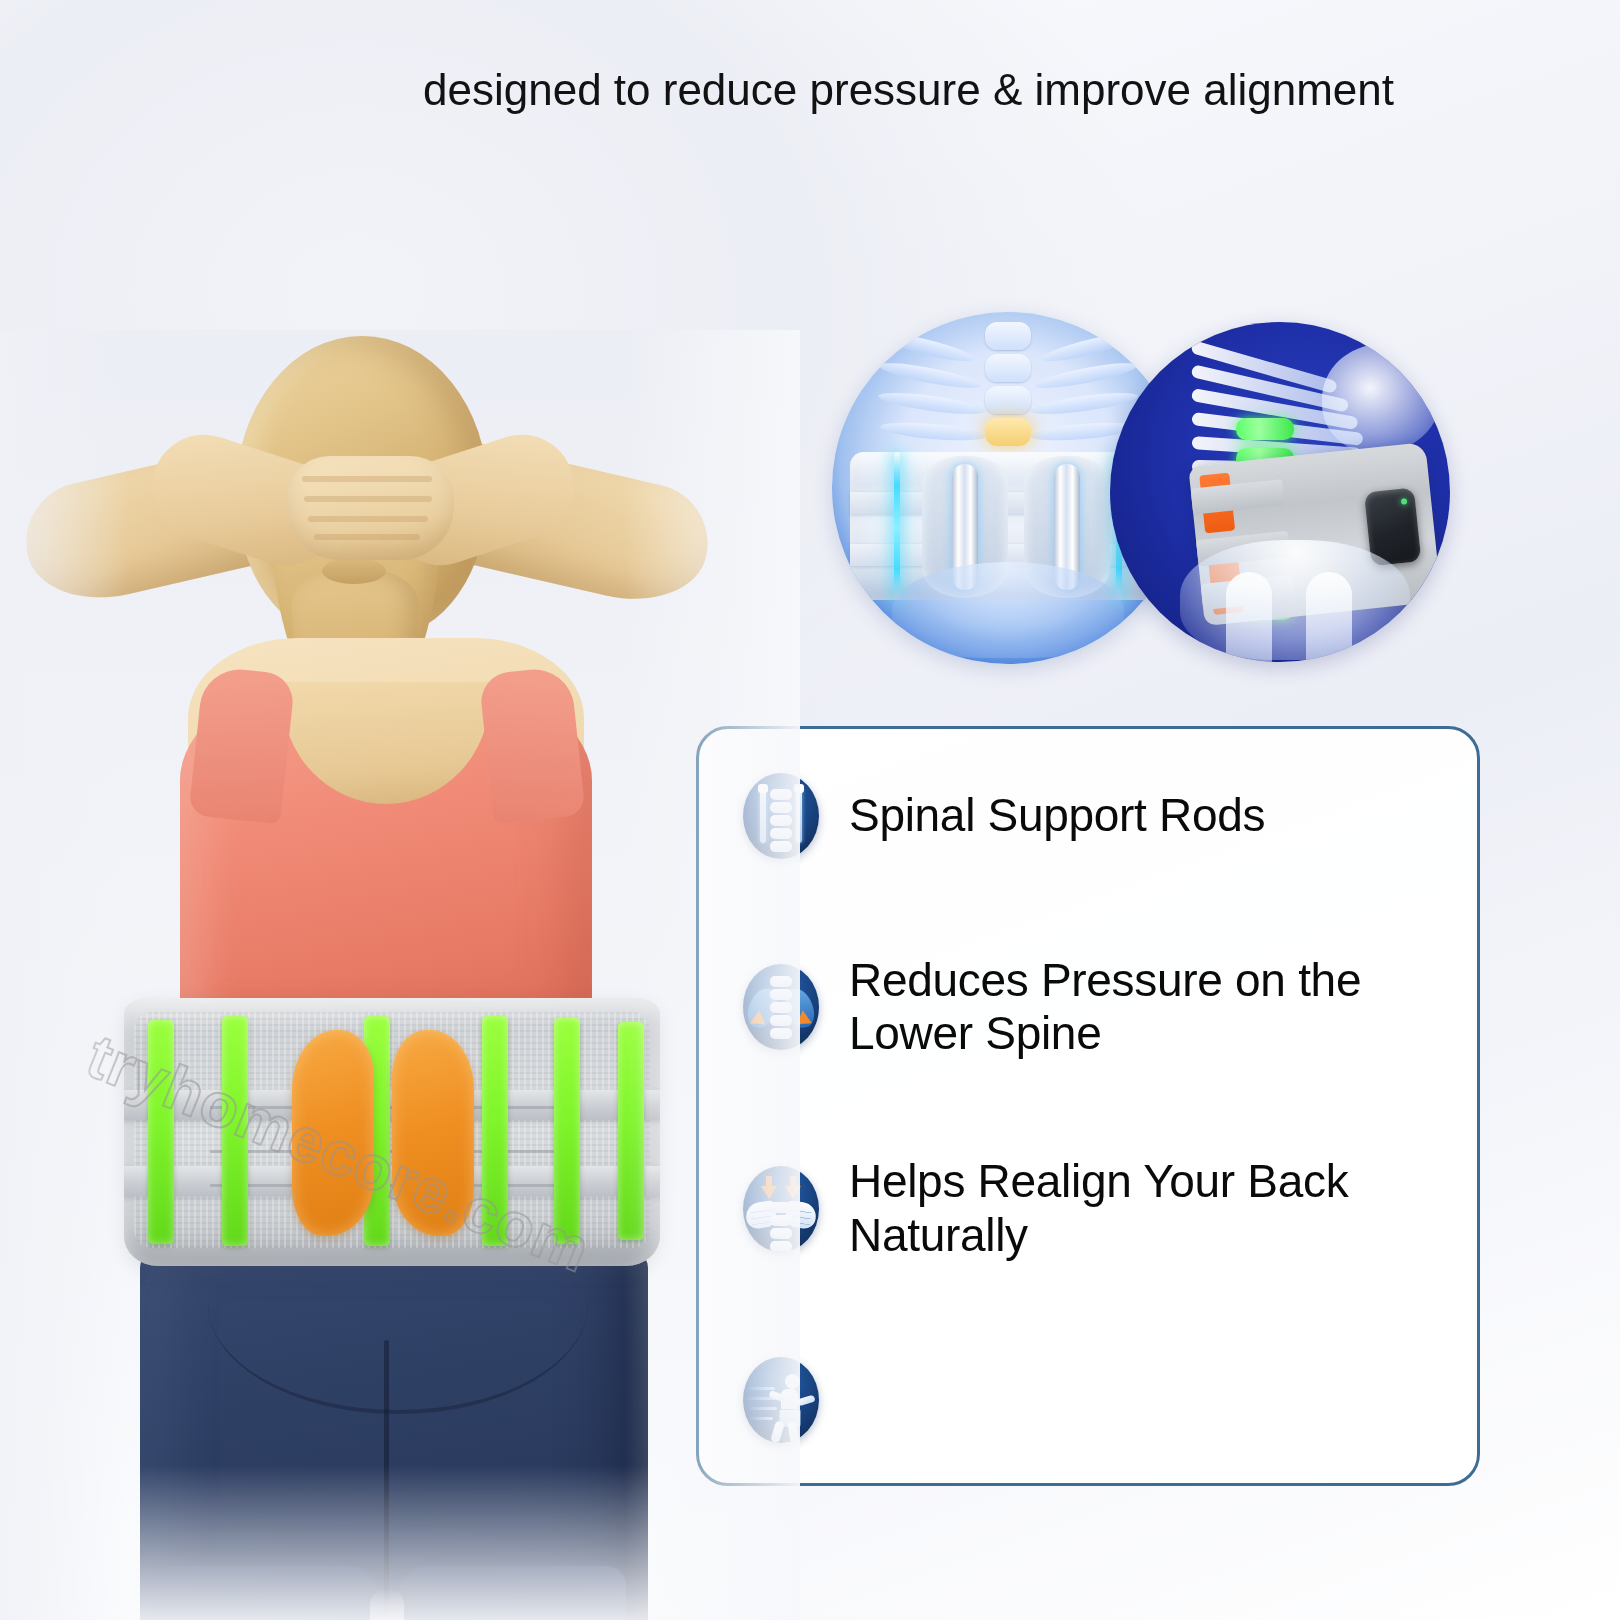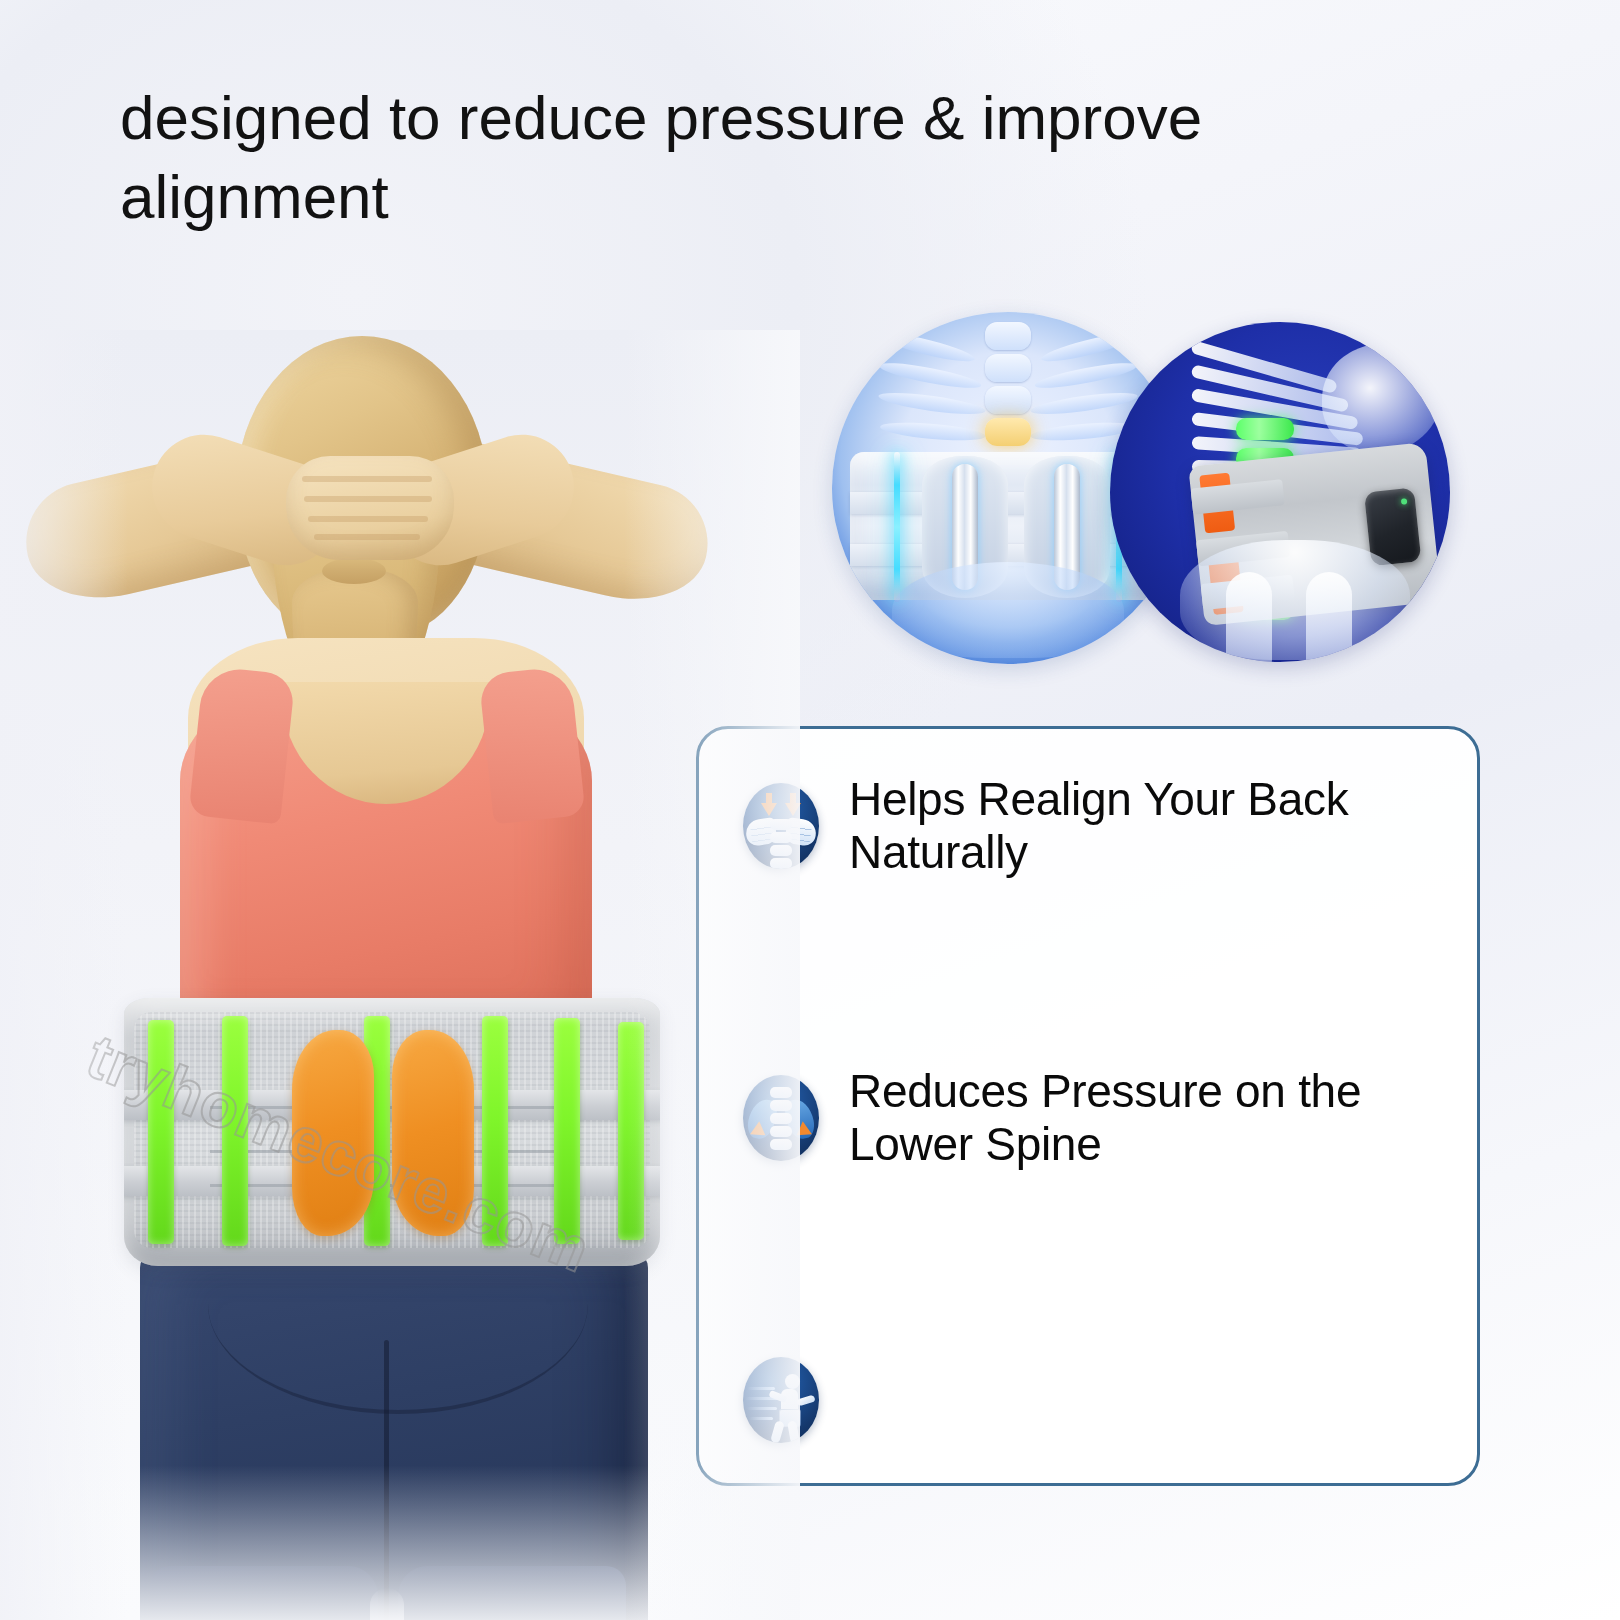--- a/index.html
+++ b/index.html
@@ -29,26 +29,27 @@
   .headline-main {
     font-size: 62px;
     font-weight: 700;
     letter-spacing: 0.5px;
     color: #0d5288;
     line-height: 1.0;
     margin: 0 0 14px 0;
     font-stretch: condensed;
   }
   .headline-sub {
-    font-size: 62px;
+    font-size: 44px;
     font-weight: 400;
     color: #121212;
     line-height: 1.28;
-    margin: 16px;
+    margin: 0;
     max-width: 1290px;
+    text-align: right;
   }
 
   
   .model-photo {
     position: absolute;
     left: 0px;
     top: 330px;
     width: 800px;
     height: 1290px;
     overflow: hidden;
@@ -670,20 +671,49 @@
       </div>
     </div>
 
     <div class="pelvis-b"></div>
     <div class="femur-b" style="left:116px"></div>
     <div class="femur-b" style="left:196px"></div>
   </div>
 
   <div class="feature-card">
 
+    <div class="feature-row">
+      <div class="feature-icon">
+        <div class="ic ic-rod" style="left:17px"></div>
+        <div class="ic ic-rod-cap" style="left:15px"></div>
+        <div class="ic ic-rod" style="right:17px"></div>
+        <div class="ic ic-rod-cap" style="right:15px"></div>
+        <div class="ic ic-spine-seg" style="top:16px"></div>
+        <div class="ic ic-spine-seg" style="top:29px"></div>
+        <div class="ic ic-spine-seg" style="top:42px"></div>
+        <div class="ic ic-spine-seg" style="top:55px"></div>
+        <div class="ic ic-spine-seg" style="top:68px"></div>
+      </div>
+      <div class="feature-label">Spinal Support Rods</div>
+    </div>
+
+    <div class="feature-row">
+      <div class="feature-icon">
+        <div class="ic ic-wing" style="left:6px;top:24px;transform:rotate(12deg)"></div>
+        <div class="ic ic-wing" style="right:6px;top:24px;transform:scaleX(-1) rotate(12deg)"></div>
+        <div class="ic ic-arrow-o" style="left:9px;top:50px;transform:rotate(-55deg)"></div>
+        <div class="ic ic-arrow-o" style="right:9px;top:50px;transform:rotate(55deg)"></div>
+        <div class="ic ic-spine-seg" style="top:12px"></div>
+        <div class="ic ic-spine-seg" style="top:25px"></div>
+        <div class="ic ic-spine-seg" style="top:38px"></div>
+        <div class="ic ic-spine-seg" style="top:51px"></div>
+        <div class="ic ic-spine-seg" style="top:64px"></div>
+      </div>
+      <div class="feature-label">Reduces Pressure on the Lower Spine</div>
+    </div>
 
     <div class="feature-row">
       <div class="feature-icon">
         <div class="ic ic-arrow-stem" style="left:23px;top:10px"></div>
         <div class="ic ic-arrow-o" style="left:18px;top:20px"></div>
         <div class="ic ic-arrow-stem" style="right:23px;top:10px"></div>
         <div class="ic ic-arrow-o" style="right:18px;top:20px"></div>
         <div class="ic ic-hand" style="left:3px;top:36px;transform:rotate(-8deg)">
           <div class="ic-hand-lines"></div>
         </div>
@@ -693,35 +723,20 @@
         <div class="ic ic-spine-seg" style="top:36px"></div>
         <div class="ic ic-spine-seg" style="top:49px"></div>
         <div class="ic ic-spine-seg" style="top:62px"></div>
         <div class="ic ic-spine-seg" style="top:75px"></div>
       </div>
       <div class="feature-label">Helps Realign Your Back Naturally</div>
     </div>
 
     <div class="feature-row">
       <div class="feature-icon">
-        <div class="ic ic-wing" style="left:6px;top:24px;transform:rotate(12deg)"></div>
-        <div class="ic ic-wing" style="right:6px;top:24px;transform:scaleX(-1) rotate(12deg)"></div>
-        <div class="ic ic-arrow-o" style="left:9px;top:50px;transform:rotate(-55deg)"></div>
-        <div class="ic ic-arrow-o" style="right:9px;top:50px;transform:rotate(55deg)"></div>
-        <div class="ic ic-spine-seg" style="top:12px"></div>
-        <div class="ic ic-spine-seg" style="top:25px"></div>
-        <div class="ic ic-spine-seg" style="top:38px"></div>
-        <div class="ic ic-spine-seg" style="top:51px"></div>
-        <div class="ic ic-spine-seg" style="top:64px"></div>
-      </div>
-      <div class="feature-label">Reduces Pressure on the Lower Spine</div>
-    </div>
-
-    <div class="feature-row">
-      <div class="feature-icon">
         <div class="ic ic-speed" style="left:4px;top:30px;width:28px"></div>
         <div class="ic ic-speed" style="left:2px;top:40px;width:34px"></div>
         <div class="ic ic-speed" style="left:4px;top:50px;width:30px"></div>
         <div class="ic ic-speed" style="left:6px;top:60px;width:24px"></div>
         <div class="ic ic-runner-head" style="left:42px;top:17px"></div>
         <div class="ic ic-runner-part" style="left:38px;top:32px;width:17px;height:26px"></div>
         <div class="ic ic-runner-part" style="left:26px;top:36px;width:18px;height:7px;transform:rotate(22deg)"></div>
         <div class="ic ic-runner-part" style="left:54px;top:40px;width:18px;height:7px;transform:rotate(-16deg)"></div>
         <div class="ic ic-belt" style="left:36px;top:52px;width:20px;height:16px"></div>
         <div class="ic ic-runner-part" style="left:30px;top:64px;width:9px;height:22px;transform:rotate(16deg)"></div>

